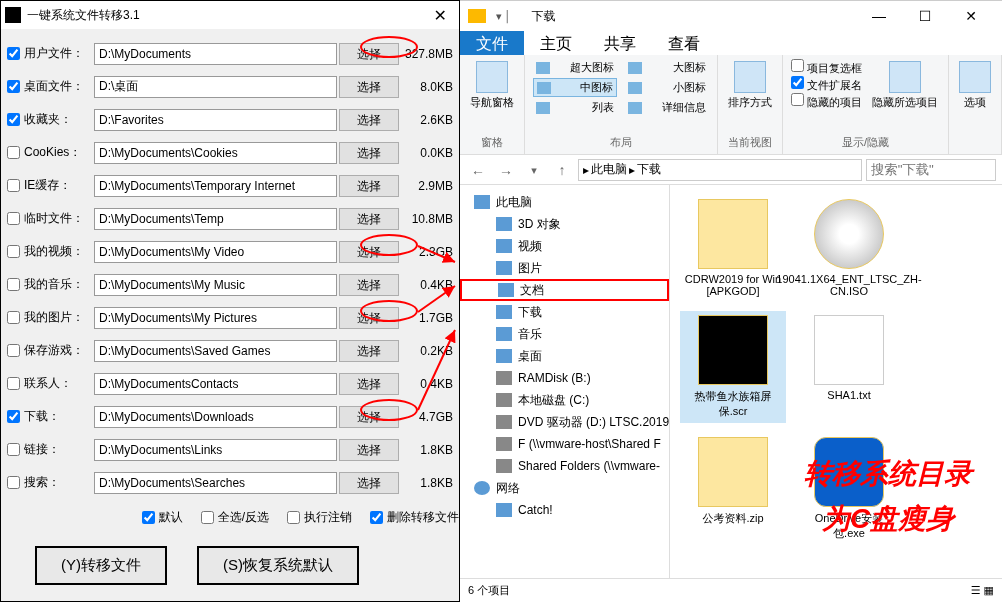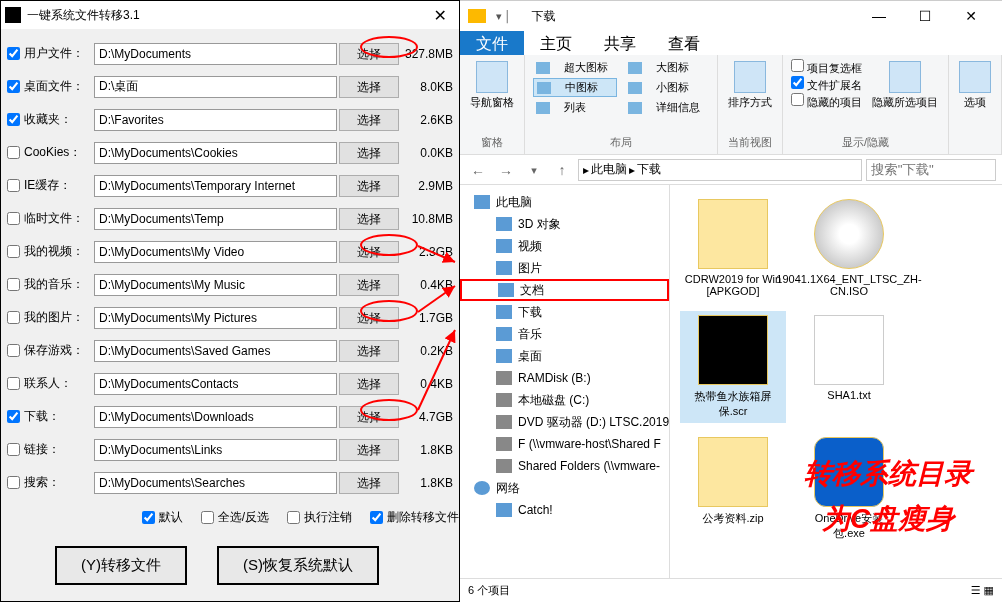--- a/index.html
+++ b/index.html
@@ -16,41 +16,41 @@
 .row .lbl { width: 70px; font-size: 12px; }
 .row .path { flex: 1; height: 22px; border: 1px solid #999; background: #fff; font-size: 12px; padding: 0 4px; overflow: hidden; white-space: nowrap; }
 .row .btn { width: 60px; height: 22px; background: #e1e1e1; border: 1px solid #adadad; font-size: 12px; margin-left: 2px; cursor: pointer; text-align: center; line-height: 20px; }
 .row .size { width: 54px; font-size: 12px; text-align: right; padding-left: 4px; }
 
 .circle { border: 2px solid #f00; border-radius: 50%; position: absolute; pointer-events: none; }
 
 .opts { display: flex; gap: 18px; padding: 10px 0 10px 42px; font-size: 12px; justify-content: flex-end; }
 .opts label { display: flex; align-items: center; gap: 4px; }
 
-.bottom-btns { display: flex; gap: 30px; padding: 10px 0 0 54px; }
+.bottom-btns { display: flex; gap: 30px; padding: 10px 0 0 34px; }
 .big-btn { border: 2px solid #000; background: #e8e8e8; font-size: 15px; padding: 8px 24px; cursor: pointer; }
 
 .right-panel { flex: 1; height: 602px; display: flex; flex-direction: column; border-top: 1px solid #ccc; }
 .exp-title { height: 30px; display: flex; align-items: center; padding: 0 8px; background: #fff; }
 .exp-title .ficon { width: 18px; height: 14px; background: #fdb900; margin-right: 10px; }
 .exp-title .t { font-size: 12px; }
 .exp-title .winbtns { margin-left: auto; display: flex; }
 .exp-title .winbtns span { width: 46px; text-align: center; font-size: 14px; cursor: pointer; }
 
 .exp-tabs { height: 24px; display: flex; font-size: 16px; }
 .exp-tabs .tab { padding: 3px 16px; cursor: pointer; }
 .exp-tabs .tab.active { background: #1979ca; color: #fff; }
 
 .ribbon { height: 100px; background: #f5f6f7; border-bottom: 1px solid #ddd; display: flex; font-size: 11px; }
 .rgroup { border-right: 1px solid #ddd; padding: 4px 8px; display: flex; flex-direction: column; justify-content: space-between; }
 .rgroup .glabel { text-align: center; color: #666; font-size: 11px; }
 .ritem { display: flex; flex-direction: column; align-items: center; gap: 2px; cursor: pointer; padding: 2px; }
 .ritem .ricon { width: 32px; height: 32px; background: #cfe5f7; border: 1px solid #8ab8de; }
 .layout-grid { display: grid; grid-template-columns: auto auto; gap: 2px 8px; }
-.layout-grid div { display: flex; align-items: center; gap: 14px; cursor: pointer; padding: 1px 3px; }
+.layout-grid div { display: flex; align-items: center; gap: 3px; cursor: pointer; padding: 1px 3px; justify-content: space-between; }
 .layout-grid .sel { background: #cde6f7; border: 1px solid #7ab5e0; }
 .sicon { width: 14px; height: 12px; background: #7ab5e0; }
 
 .addr { height: 30px; display: flex; align-items: center; gap: 4px; padding: 0 6px; font-size: 12px; border-bottom: 1px solid #ddd; }
 .addr .nav { width: 24px; height: 24px; border-radius: 50%; color: #666; text-align: center; line-height: 24px; cursor: pointer; font-size: 14px; }
 .addr .crumb { flex: 1; border: 1px solid #ccc; height: 22px; display: flex; align-items: center; padding: 0 4px; gap: 2px; }
 .addr .crumb span { cursor: pointer; }
 .addr .search { width: 130px; border: 1px solid #ccc; height: 22px; padding: 0 4px; color: #999; }
 
 .exp-body { flex: 1; display: flex; }

